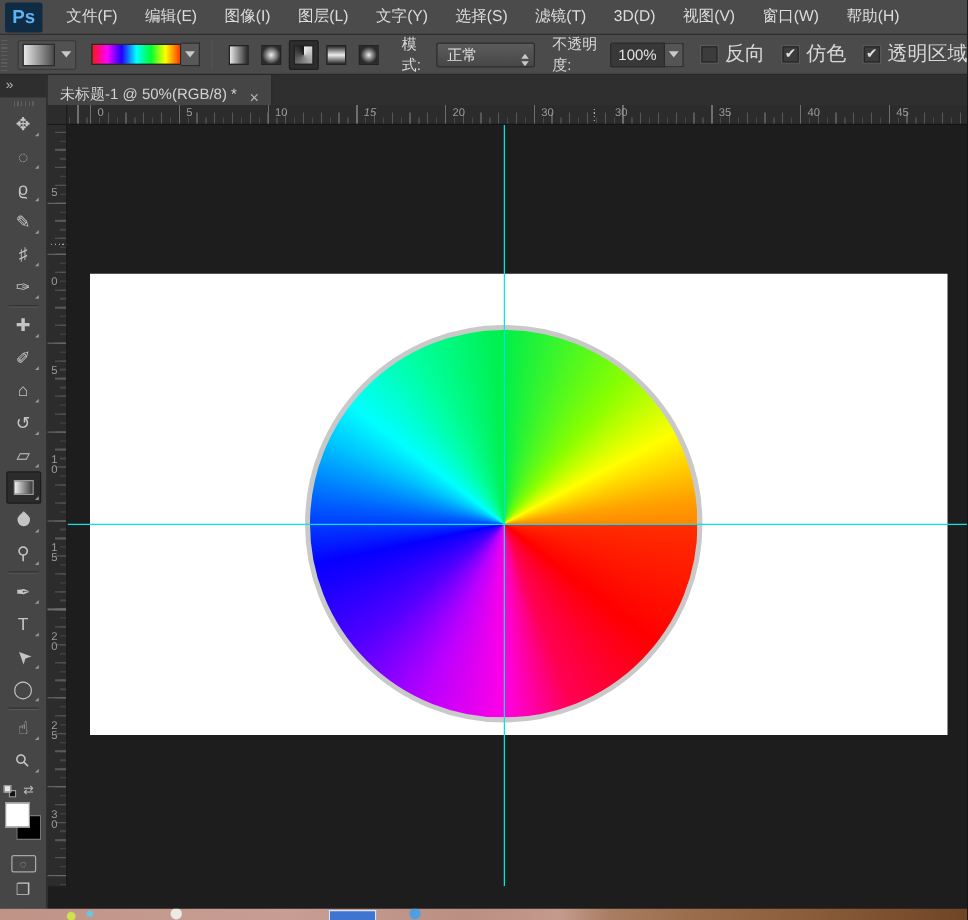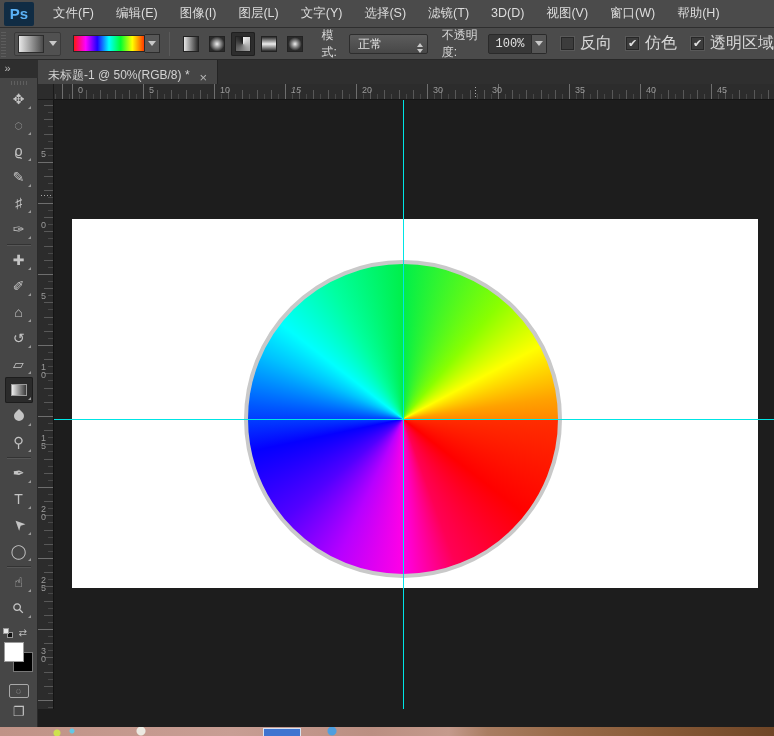--- a/index.html
+++ b/index.html
@@ -202,21 +202,21 @@
       </div>
     <span class="opt-label">模式:</span>
     <div class="combo">
       <span>正常</span>
       <span class="spinner">
           <i class="up"></i>
           <i class="dn"></i>
         </span>
     </div>
     <span class="opt-label">不透明度:</span>
-    <div style="display:flex;font-family:Liberation Mono, monospace;">
+    <div style="display:flex;">
       <div class="val-field">100%</div>
       <div class="val-dd">
         <div class="drop-arrow" style="margin:0"></div>
       </div>
     </div>
     <div class="cb-group">
       <span class="cb-box">
           <span class="mark">✔</span>
         </span>
       <span class="cb-label">反向</span>

